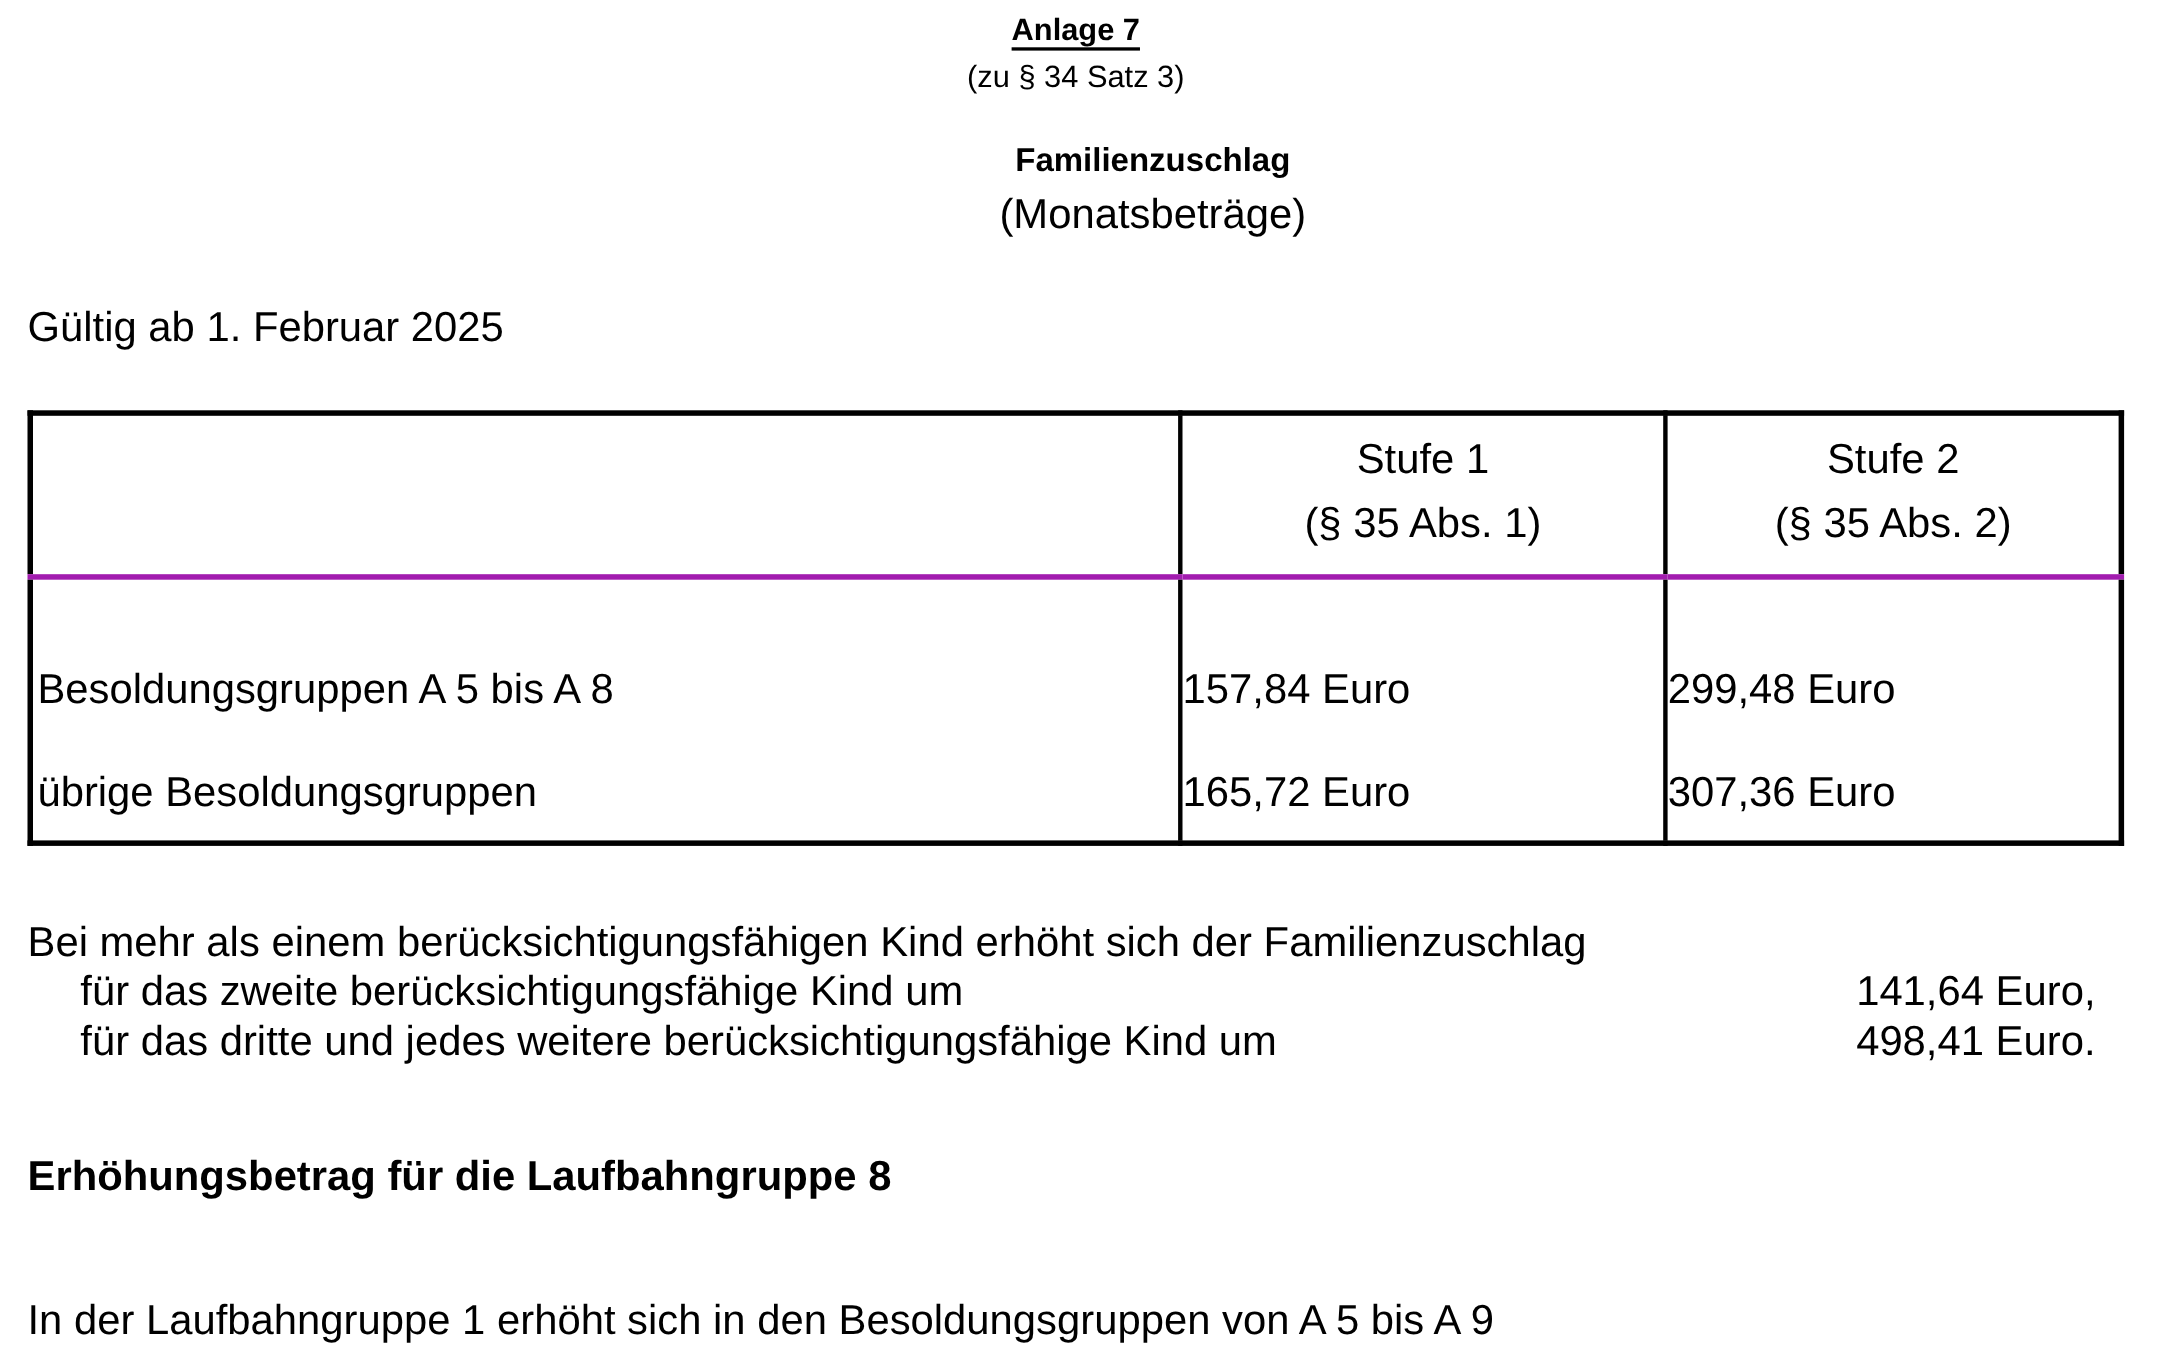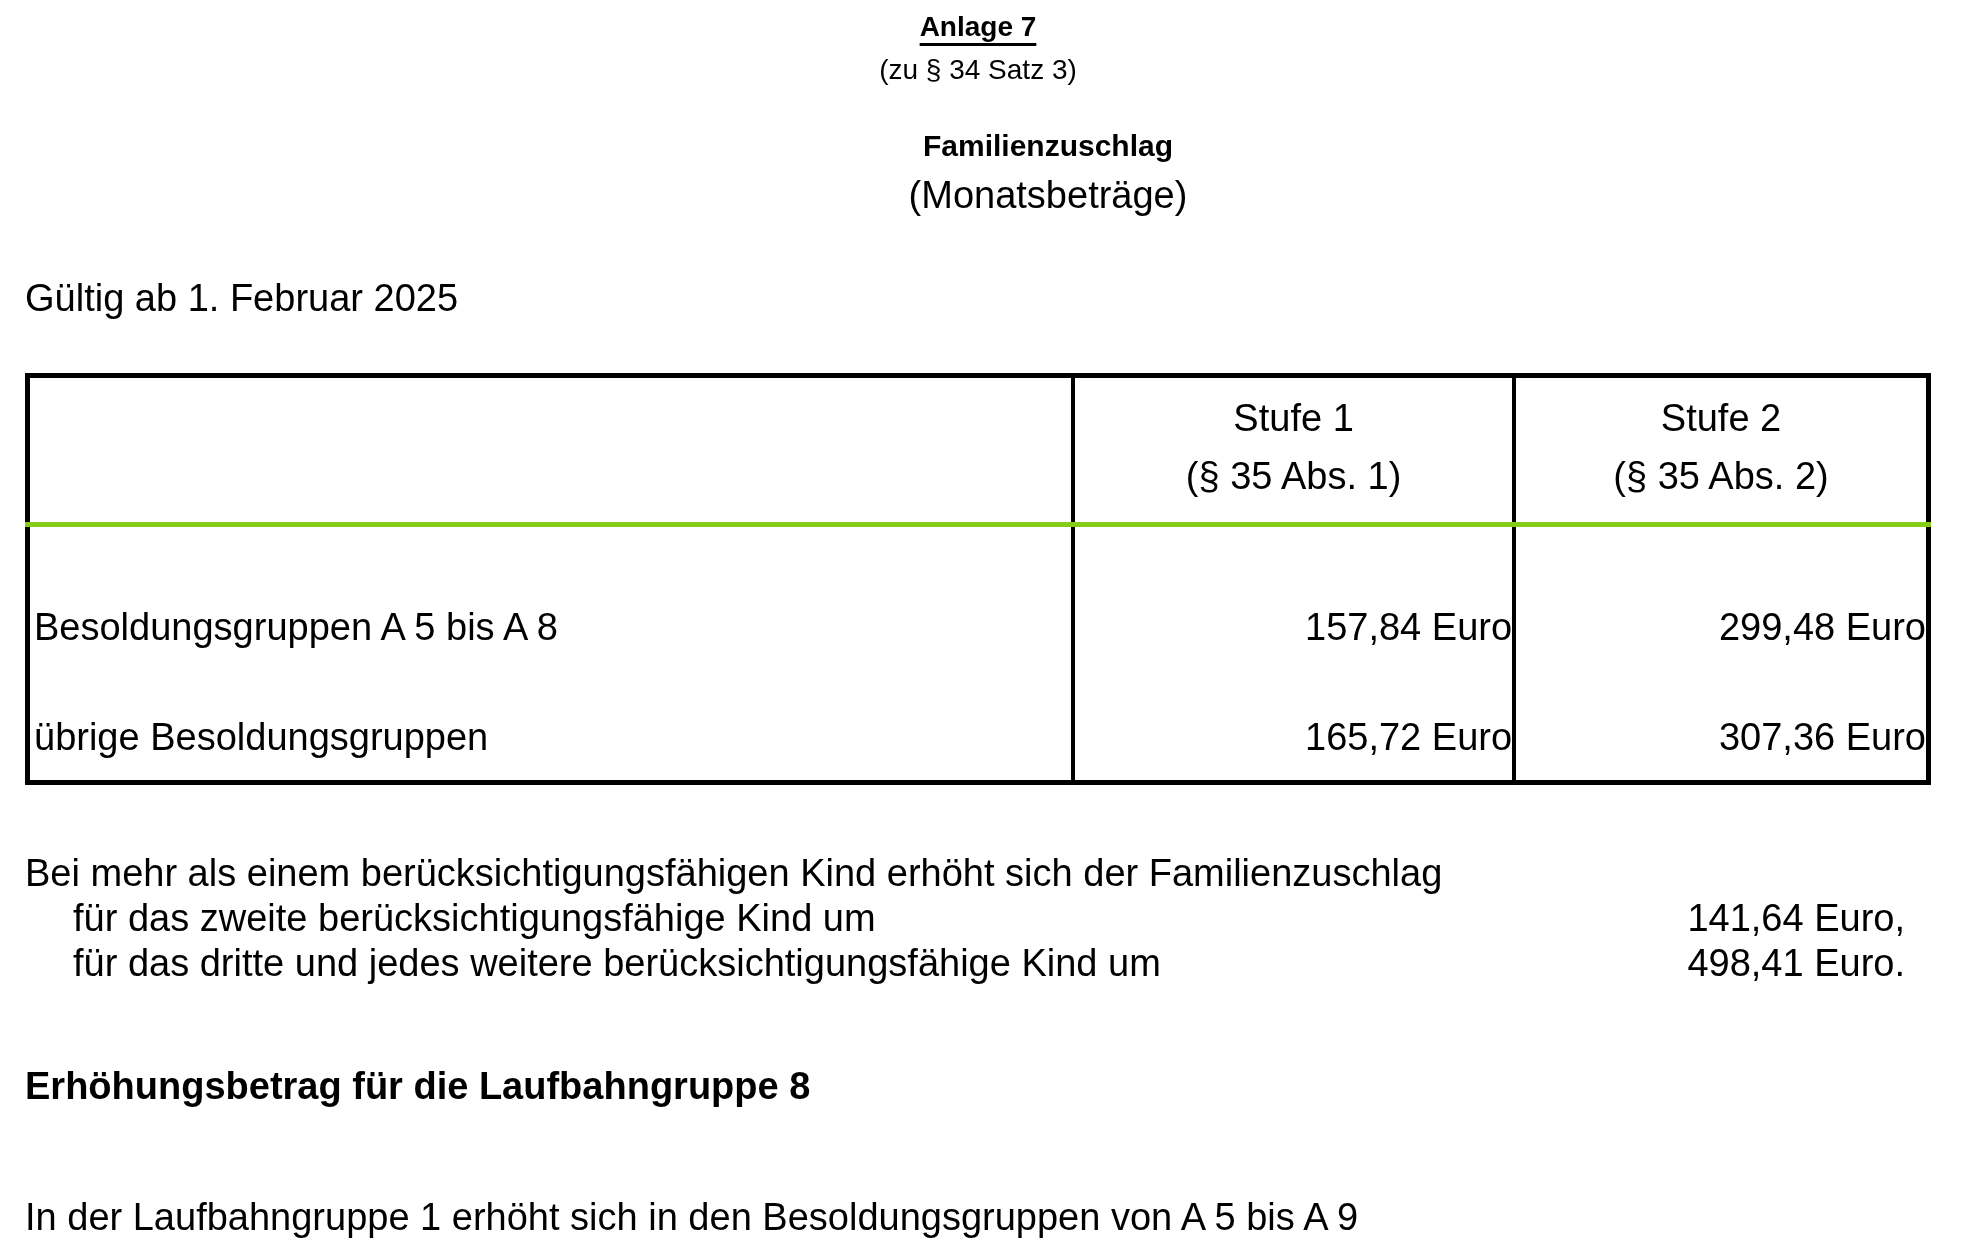--- a/index.html
+++ b/index.html
@@ -61,40 +61,40 @@
     margin-top: 52px;
     width: 100%;
     border-collapse: collapse;
     table-layout: fixed;
     border: 5px solid #000;
   }
   .fz-table col.c1 { width: 55.0%; }
   .fz-table col.c2 { width: 23.2%; }
   .fz-table col.c3 { width: 21.8%; }
   .fz-table thead td {
-    border-bottom: 5px solid #84cc16;
+    border-bottom: 5px solid #a21caf;
     text-align: center;
     vertical-align: middle;
     padding: 12px 0 16px 0;
   }
   .fz-table td.v-div {
     border-left: 4px solid #000;
   }
   .fz-table thead .hdr-line { line-height: 1.52; }
   .fz-table tbody td {
     vertical-align: top;
-    text-align: right;
+    text-align: left;
     padding: 0;
   }
   .fz-table tbody td.row-label-cell {
     text-align: left;
     padding-left: 4px;
   }
   .fz-table .body-line1 { margin-top: 78px; }
-  .fz-table .body-line2 { margin-top: 66px; margin-bottom: 20px; }
+  .fz-table .body-line2 { margin-top: 50px; margin-bottom: 20px; }
 
   
   .children-note {
     margin-top: 66px;
   }
   .note-line { line-height: 45px; margin-top: 39px; }
   .amount-line {
     display: flex;
     justify-content: space-between;
     align-items: baseline;

